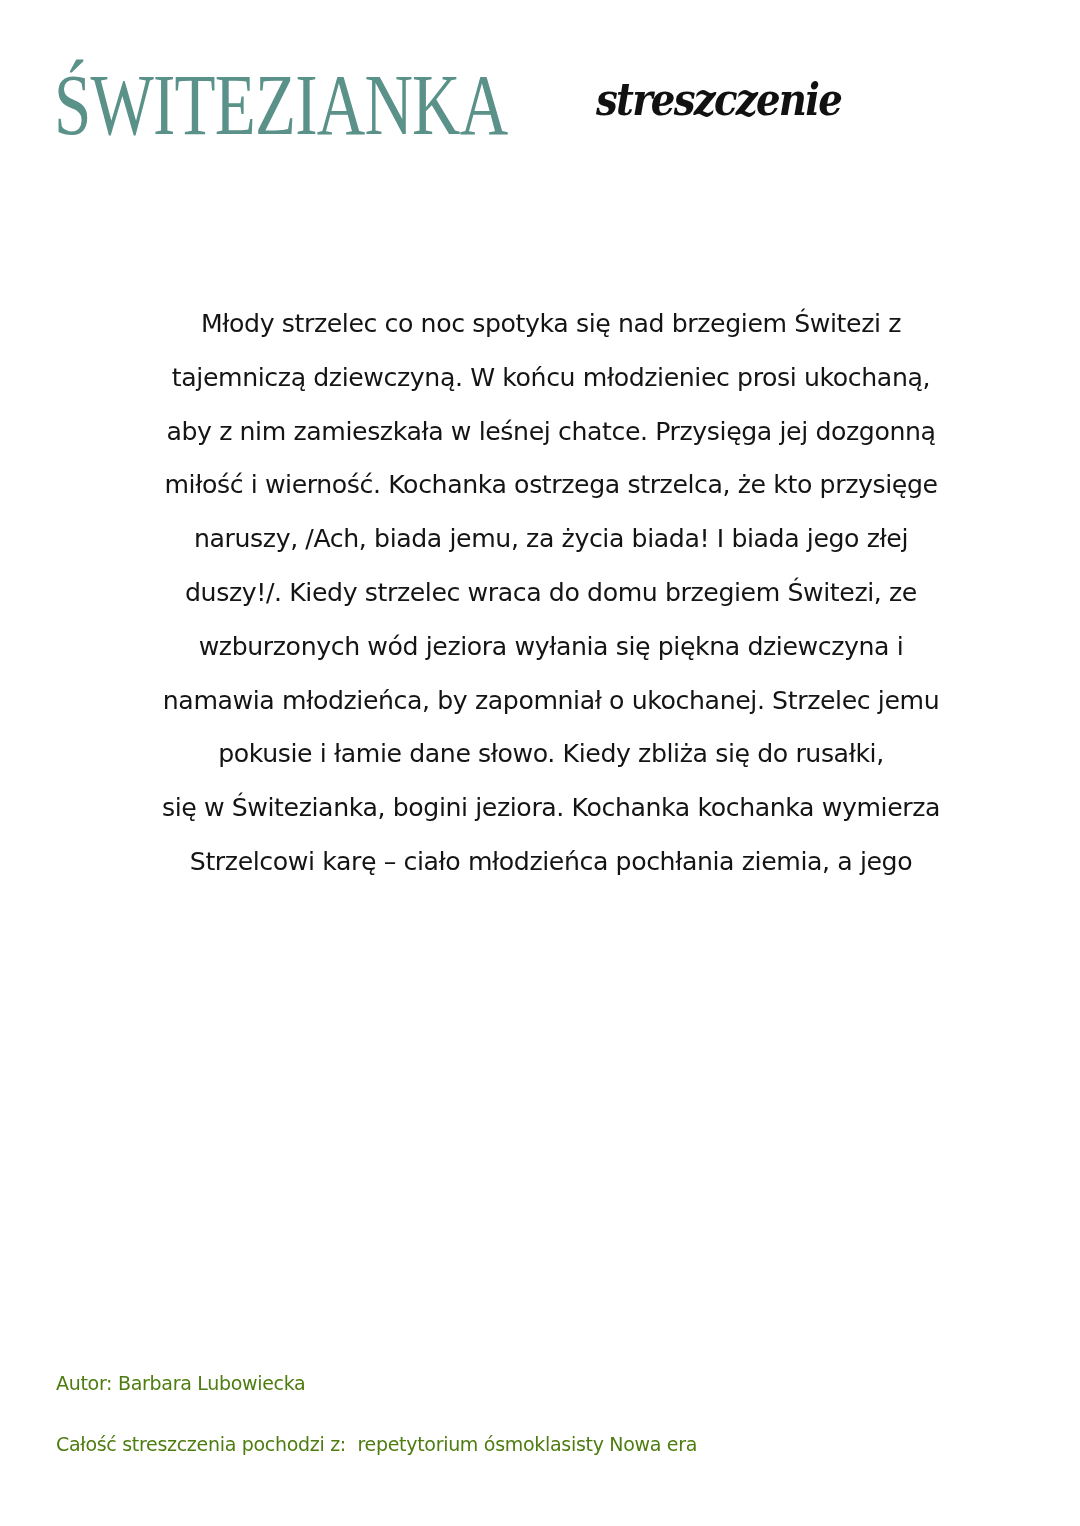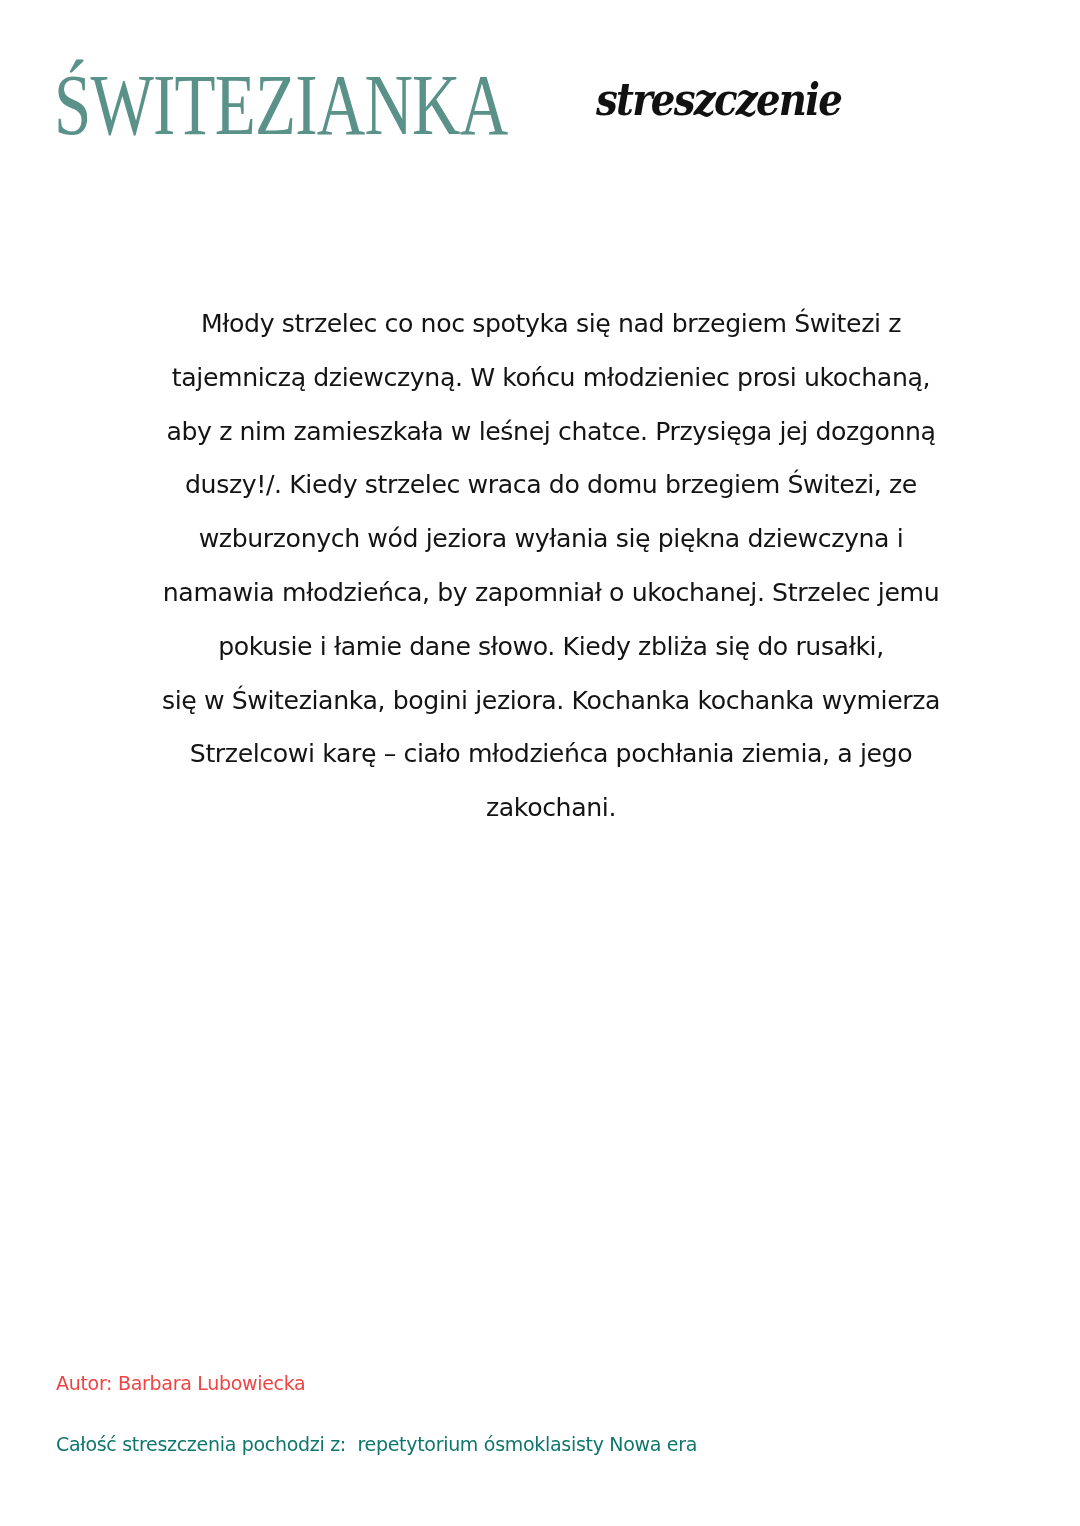--- a/index.html
+++ b/index.html
@@ -1,36 +1,37 @@
 <!DOCTYPE html>
 <html><head>
 <meta charset="utf-8">
 <style>
   html, body { margin:0; padding:0; background:#ffffff; }
   body { width:1080px; height:1526px; position:relative; overflow:hidden; font-family:"DejaVu Sans", sans-serif; color:#111; }
   .title { position:absolute; left:54px; top:62px; font-family:"Liberation Serif", serif; font-size:86px; color:#5a9189; letter-spacing:-1px; transform:scaleX(0.78); transform-origin:left top; line-height:1; font-weight:normal; }
   .subtitle { position:absolute; left:596px; top:78px; font-family:"DejaVu Serif", serif; font-style:italic; font-weight:bold; font-size:44px; color:#111; letter-spacing:-2px; line-height:1; transform:scaleX(0.88); transform-origin:left top; }
   .body { position:absolute; left:56px; top:297px; width:990px; font-size:25.2px; line-height:53.8px; letter-spacing:-0.4px; color:#141414;text-align:center; }
   .body .line { display:block; white-space:nowrap; }
-  .footer-author { position:absolute; left:56px; top:1372px; font-size:19px; color:#ef4444; letter-spacing:-0.3px; }
-  .footer-source { position:absolute; left:56px; top:1433px; font-size:19px; color:#0f766e; letter-spacing:-0.3px; white-space:pre; }
+  .footer-author { position:absolute; left:56px; top:1372px; font-size:19px; color:#4d7c0f; letter-spacing:-0.3px; }
+  .footer-source { position:absolute; left:56px; top:1433px; font-size:19px; color:#4d7c0f; letter-spacing:-0.3px; white-space:pre; }
 </style>
 </head>
 <body>
 
 <div class="title">ŚWITEZIANKA</div>
 <div class="subtitle">streszczenie</div>
 
 <div class="body">
   <span class="line">Młody strzelec co noc spotyka się nad brzegiem Świtezi z</span>
   <span class="line">tajemniczą dziewczyną. W końcu młodzieniec prosi ukochaną,</span>
   <span class="line">aby z nim zamieszkała w leśnej chatce. Przysięga jej dozgonną</span>
+  <span class="line">miłość i wierność. Kochanka ostrzega strzelca, że kto przysięge</span>
+  <span class="line">naruszy, /Ach, biada jemu, za życia biada! I biada jego złej</span>
   <span class="line">duszy!/. Kiedy strzelec wraca do domu brzegiem Świtezi, ze</span>
   <span class="line">wzburzonych wód jeziora wyłania się piękna dziewczyna i</span>
   <span class="line">namawia młodzieńca, by zapomniał o ukochanej. Strzelec jemu</span>
   <span class="line">pokusie i łamie dane słowo. Kiedy zbliża się do rusałki,</span>
   <span class="line">się w Świtezianka, bogini jeziora. Kochanka kochanka wymierza</span>
   <span class="line">Strzelcowi karę – ciało młodzieńca pochłania ziemia, a jego</span>
-  <span class="line">zakochani.</span>
 </div>
 
 <div class="footer-author">Autor: Barbara Lubowiecka</div>
 <div class="footer-source">Całość streszczenia pochodzi z:  repetytorium ósmoklasisty Nowa era</div>
 
 </body></html>

